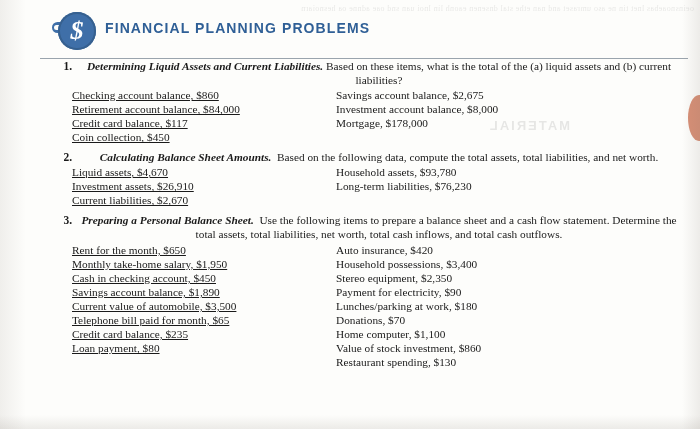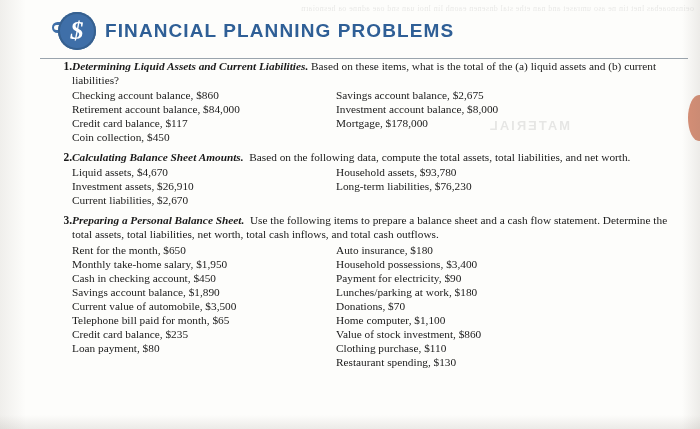--- a/index.html
+++ b/index.html
@@ -114,21 +114,21 @@
     width: 14px;
     height: 5px;
     background: #fdfdfb;
     border-radius: 6px 0 0 6px;
   }
   .header-title {
     position: absolute;
     left: 105px;
     top: 12px;
     font-family: "Liberation Sans", sans-serif;
-    font-size: 19px;
+    font-size: 14px;
     font-weight: bold;
     letter-spacing: 1.1px;
     color: #2f5f96;
   }
   .header-rule {
     position: absolute;
     left: 40px;
     top: 50px;
     width: 648px;
     height: 1px;
@@ -155,33 +155,34 @@
     width: 14px;
     text-align: right;
     font-family: "Liberation Serif", serif;
     font-size: 11.5px;
     font-weight: bold;
   }
   .prompt {
     font-size: 11.3px;
     line-height: 13.6px;
     margin: 0 0 1px 0;
-    text-align: left;
+    text-align: center;
   }
   .prompt .ital {
     font-style: italic;
     font-weight: bold;
   }
   .cols {
     display: flex;
     margin-top: 1px;
   }
   .col-left {
     width: 250px;
     flex: 0 0 250px;
+    text-decoration: underline;
   }
   .col-right {
     flex: 1 1 auto;
     padding-left: 14px;
   }
   .item {
     font-size: 11.3px;
     line-height: 14.1px;
     white-space: nowrap;
   }
@@ -295,28 +296,28 @@
           <div class="item">Rent for the month, $650</div>
           <div class="item">Monthly take-home salary, $1,950</div>
           <div class="item">Cash in checking account, $450</div>
           <div class="item">Savings account balance, $1,890</div>
           <div class="item">Current value of automobile, $3,500</div>
           <div class="item">Telephone bill paid for month, $65</div>
           <div class="item">Credit card balance, $235</div>
           <div class="item">Loan payment, $80</div>
         </div>
         <div class="col-right">
-          <div class="item">Auto insurance, $180</div>
+          <div class="item">Auto insurance, $420</div>
           <div class="item">Household possessions, $3,400</div>
+          <div class="item">Stereo equipment, $2,350</div>
           <div class="item">Payment for electricity, $90</div>
           <div class="item">Lunches/parking at work, $180</div>
           <div class="item">Donations, $70</div>
           <div class="item">Home computer, $1,100</div>
           <div class="item">Value of stock investment, $860</div>
-          <div class="item">Clothing purchase, $110</div>
           <div class="item">Restaurant spending, $130</div>
         </div>
       </div>
     </div>
 
   </div>
 
   <div class="corner-blob"></div>
   <div class="edge-left"></div>
   <div class="edge-right"></div>

